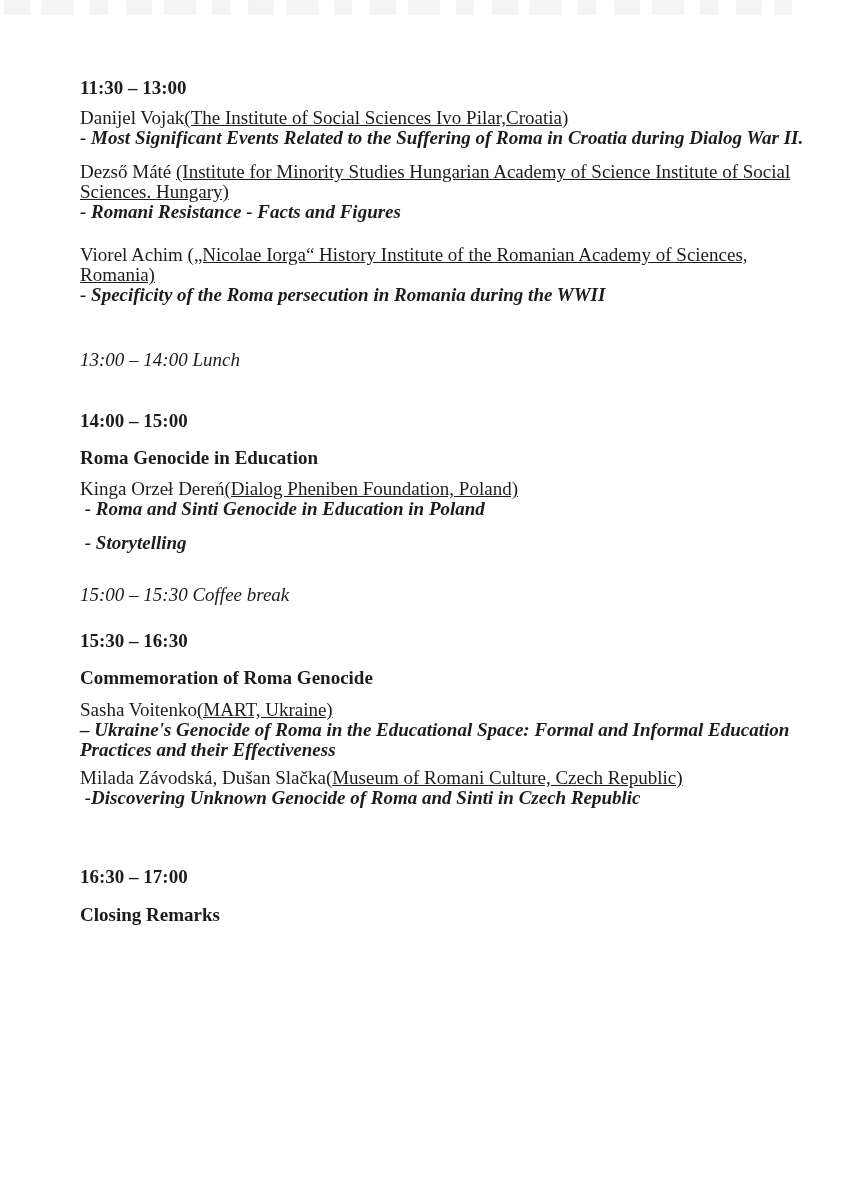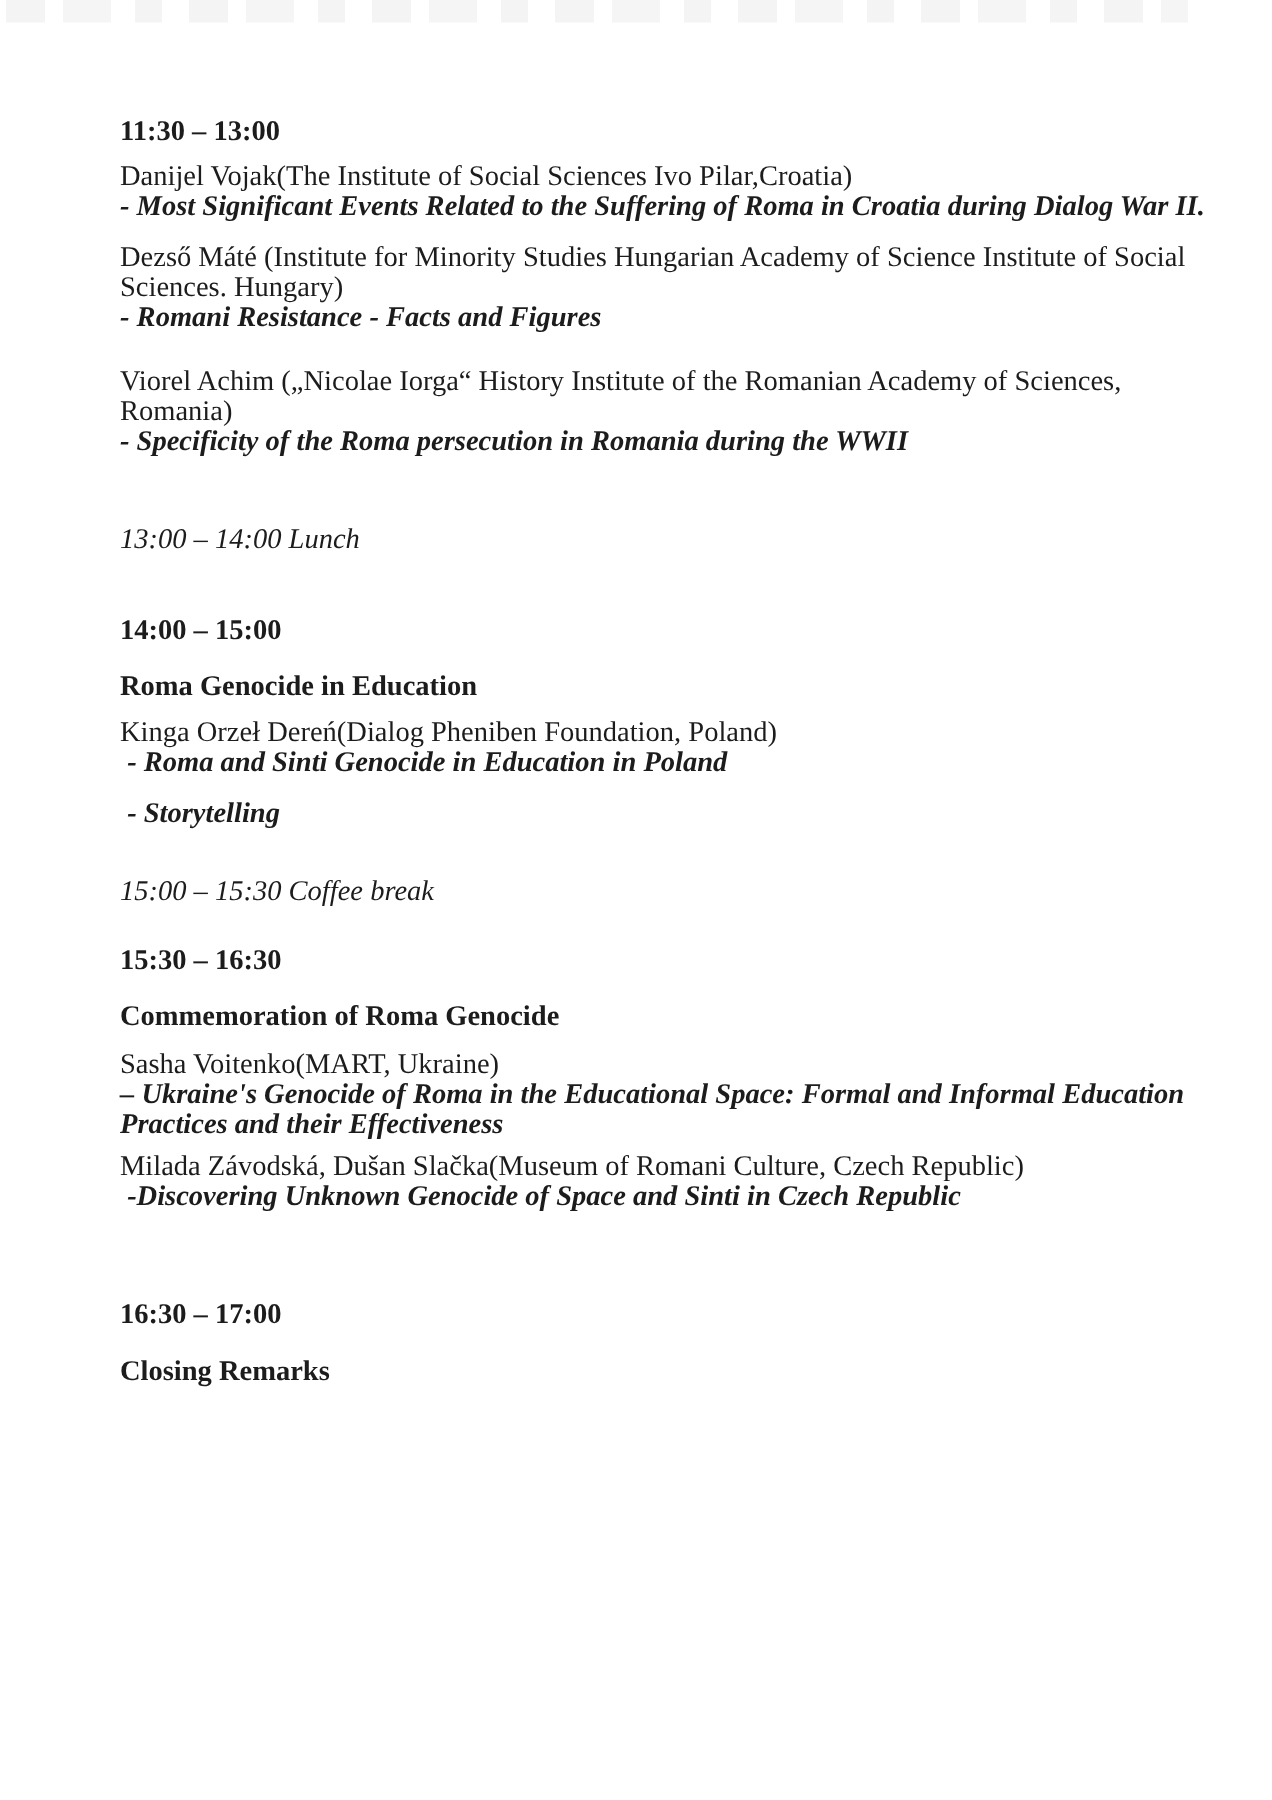--- a/index.html
+++ b/index.html
@@ -45,20 +45,21 @@
     white-space: pre;
   }
   .talk-heading {
     white-space: pre;
   }
   .speaker {
     font-weight: normal;
   }
   .affil {
     font-weight: normal;
+    text-decoration: underline;
   }
   .talk-title {
     font-weight: bold;
     font-style: italic;
     white-space: pre;
   }
 </style>
 </head>
 <body>
 
@@ -108,20 +109,20 @@
   <div class="session-title" style="margin-top:17px">Commemoration of Roma Genocide</div>
 
   <div class="talk" style="margin-top:12px">
     <div class="talk-heading"><span class="speaker">Sasha Voitenko</span><span class="affil">(MART, Ukraine)</span></div>
     <div class="talk-title">– Ukraine's Genocide of Roma in the Educational Space: Formal and Informal Education
 Practices and their Effectiveness</div>
   </div>
 
   <div class="talk" style="margin-top:8px">
     <div class="talk-heading"><span class="speaker">Milada Závodská, Dušan Slačka</span><span class="affil">(Museum of Romani Culture, Czech Republic)</span></div>
-    <div class="talk-title"> -Discovering Unknown Genocide of Space and Sinti in Czech Republic</div>
+    <div class="talk-title"> -Discovering Unknown Genocide of Roma and Sinti in Czech Republic</div>
   </div>
 
   <div class="time-slot" style="margin-top:59px">16:30 – 17:00</div>
 
   <div class="session-title" style="margin-top:18px">Closing Remarks</div>
 
 </div>
 
 </body></html>

